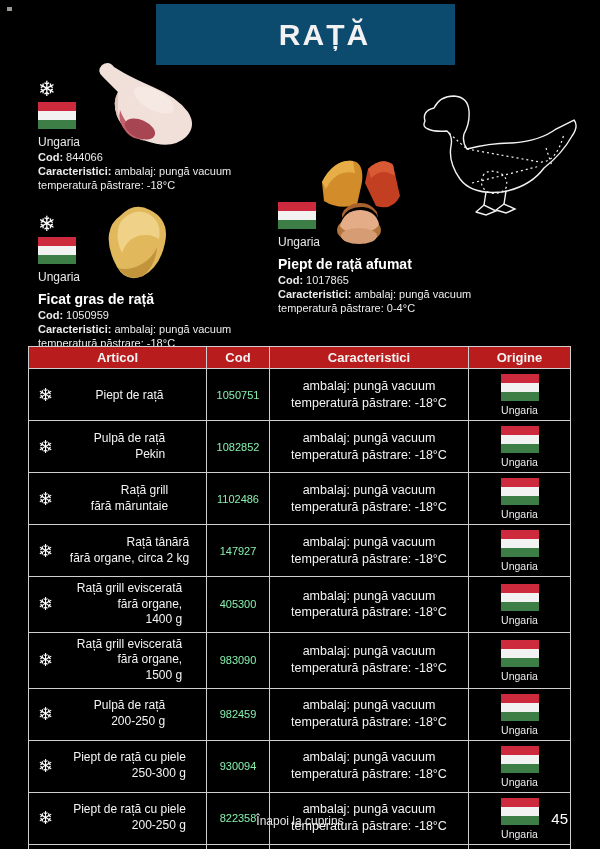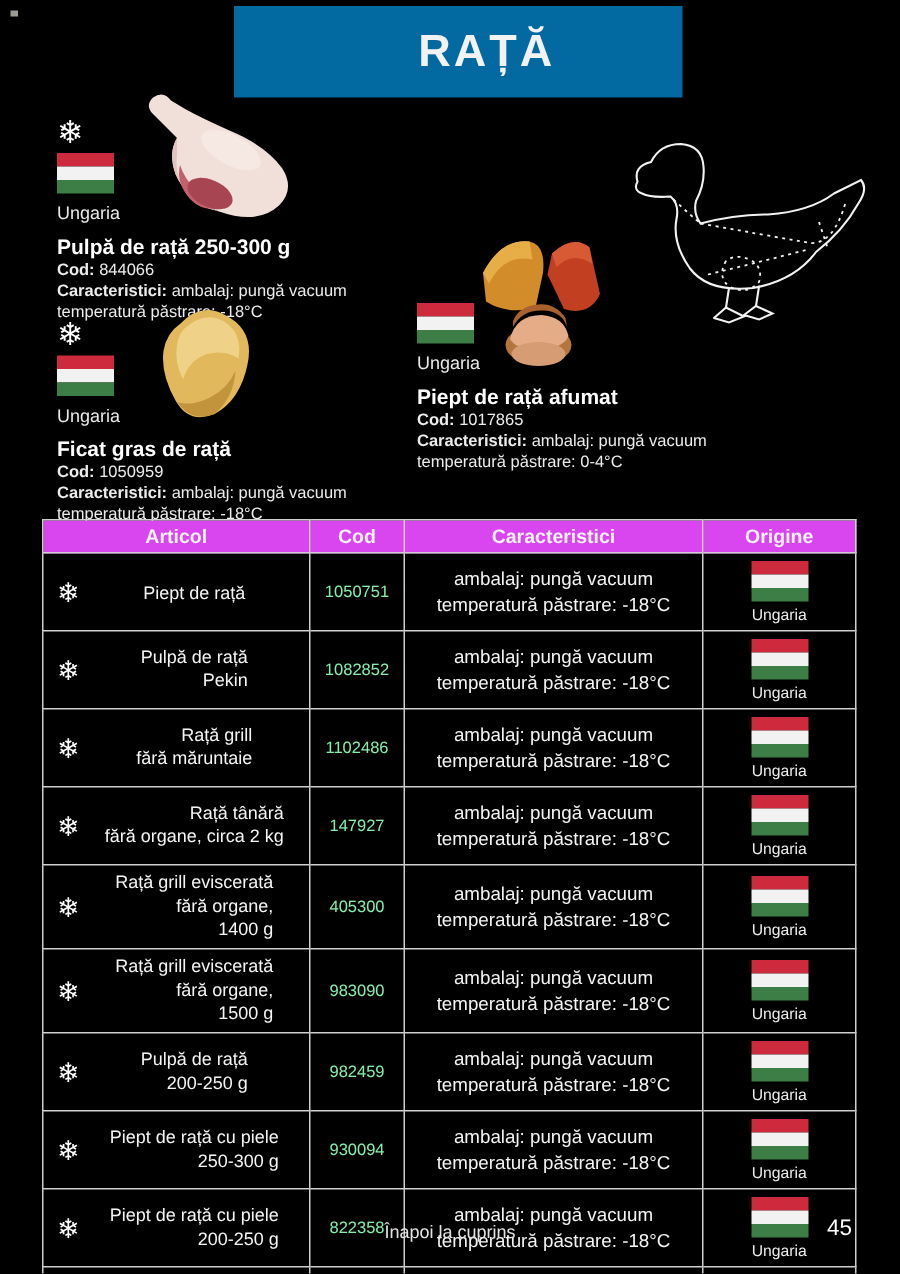--- a/index.html
+++ b/index.html
@@ -10,21 +10,21 @@
     color:#fff;
     position:relative;
     overflow:hidden;
   }
   
   .artifact { position:absolute; left:7px; top:7px; width:5px; height:4px; background:#9b9b93; }
 
   
   .banner {
     position:absolute; left:156px; top:4px; width:299px; height:61px;
-    background:#0369a1; display:flex; align-items:center; justify-content:center;padding-left:38px;
+    background:#0c4a6e; display:flex; align-items:center; justify-content:center;padding-left:38px;
   }
   .banner h1 { font-size:30px; font-weight:bold; letter-spacing:2px; color:#f2f2f2; }
 
   
   .product { position:absolute; width:230px; }
   .p1 { left:38px; top:78px; }
   .p2 { left:38px; top:213px; }
   .p3 { left:278px; top:202px; width:215px; }
   .snow { font-size:21px; color:#fff; line-height:1; display:block; margin-bottom:3px; }
   .flag { display:block; width:38px; height:27px; border:0; }
@@ -44,21 +44,21 @@
   .ph3 { left:316px; top:152px; }
   .duck-draw { position:absolute; left:414px; top:86px; }
 
   
   table.catalog {
     position:absolute; left:28px; top:346px; width:542px;
     border-collapse:collapse; table-layout:fixed;
   }
   .catalog th, .catalog td { border:1px solid #cfcfcf; }
   .catalog th {
-    background:#d946ef; color:#f3f3f3; font-size:13px; font-weight:bold;
+    background:#b91c1c; color:#f3f3f3; font-size:13px; font-weight:bold;
     height:22px; padding:2px 0;
   }
   .catalog td { padding:4px 2px; }
   .col-art { width:178px; }
   .col-cod { width:63px; }
   .col-car { width:199px; }
   .col-org { width:102px; }
   .c-art { position:relative; text-align:center; height:43px; }
   .c-art .sn {
     position:absolute; left:9px; top:50%; transform:translateY(-50%);
@@ -100,21 +100,20 @@
 </svg>
 
 <div class="product p1">
   <span class="snow">❄</span>
   <span class="flag">
       <i class="fr"></i>
       <i class="fw"></i>
       <i class="fg"></i>
     </span>
   <span class="origin-label">Ungaria</span>
-  <div class="pname">Pulpă de rață 250-300 g</div>
   <div class="pline"><b>Cod:</b> <span>844066</span></div>
   <div class="pline"><b>Caracteristici:</b> <span>ambalaj: pungă vacuum</span></div>
   <div class="pline">temperatură păstrare: -18°C</div>
 </div>
 
 <svg class="photo ph2" width="86" height="82" viewBox="0 0 86 82">
   <path d="M22,13 Q36,-2 52,7 Q72,17 67,40 Q62,64 45,73 Q28,80 19,64 Q9,46 11,31 Q13,19 22,13 Z" fill="#e2b85d"></path>
   <path d="M25,16 Q38,4 51,11 Q64,19 61,36 Q52,30 40,33 Q28,37 24,50 Q18,38 20,27 Q21,20 25,16 Z" fill="#efd287"></path>
   <path d="M45,73 Q30,79 20,65 Q30,68 42,62 Q54,56 59,44 Q58,62 45,73 Z" fill="#c2953d"></path>
 </svg>

